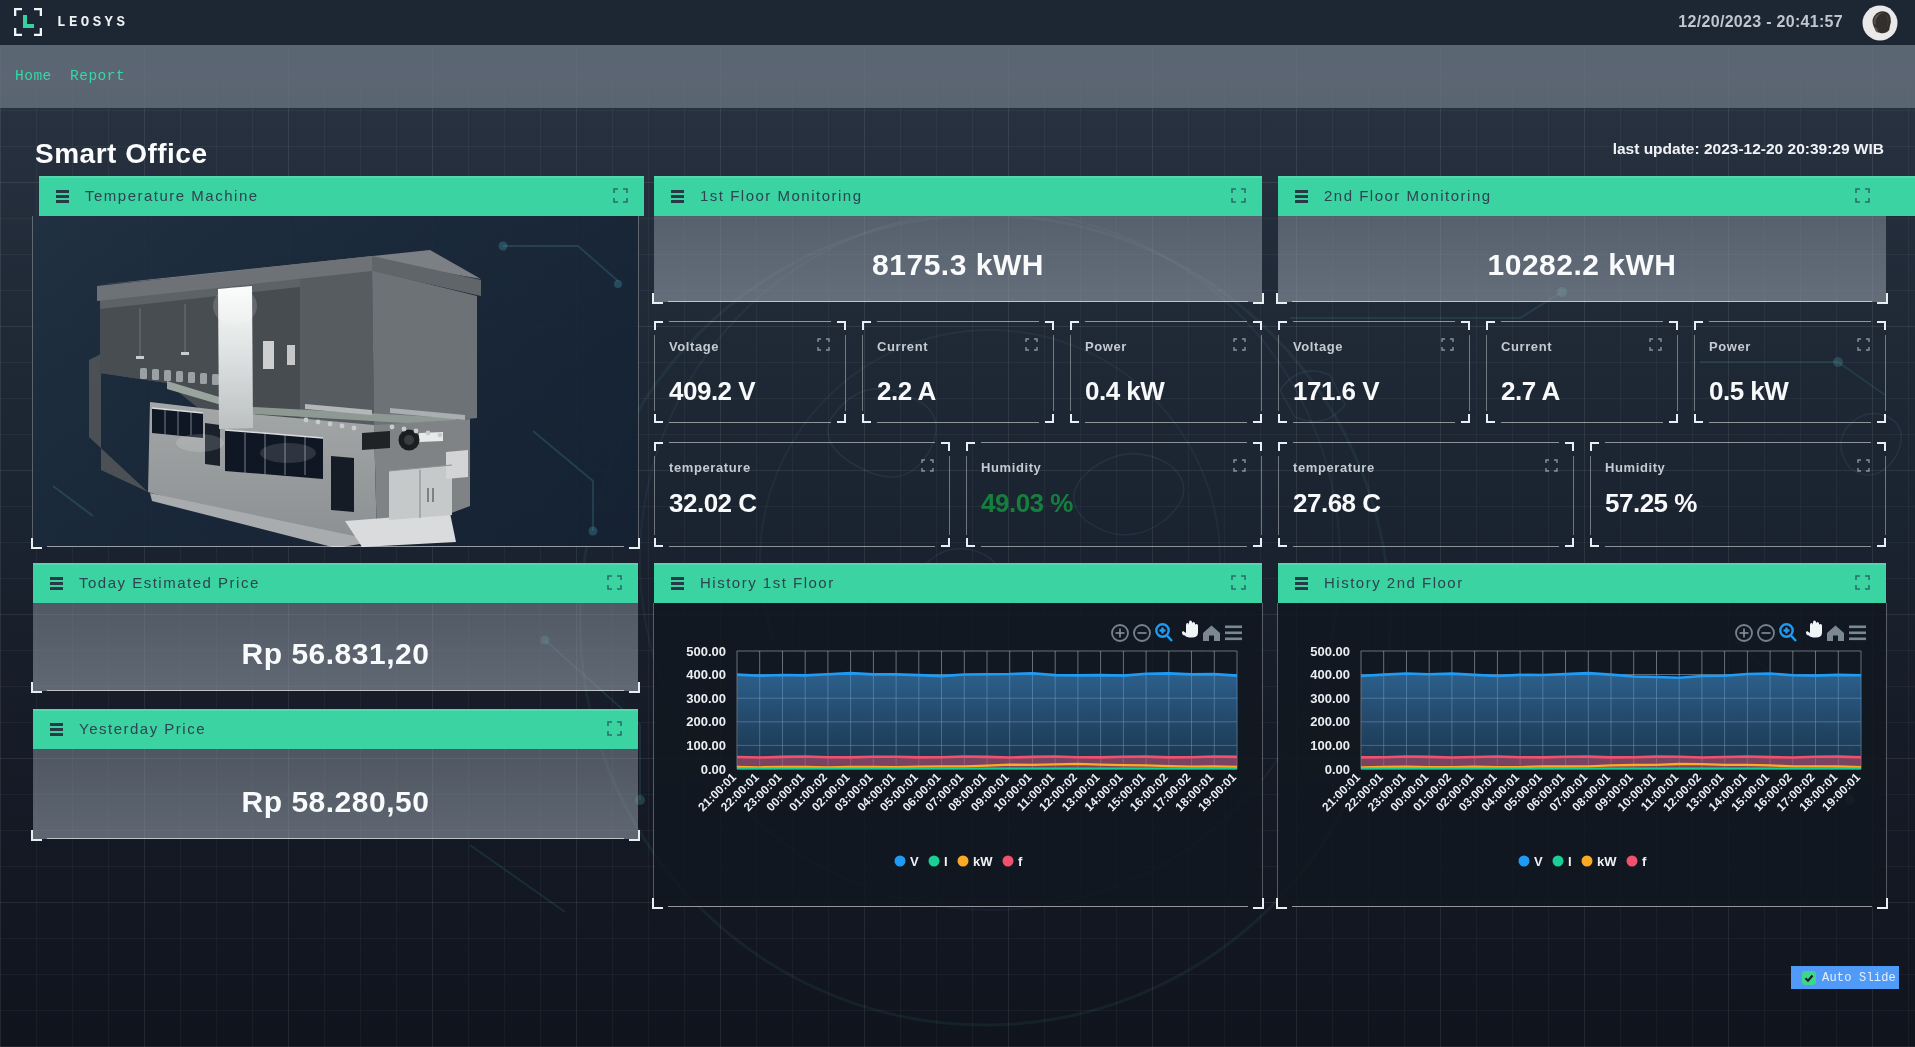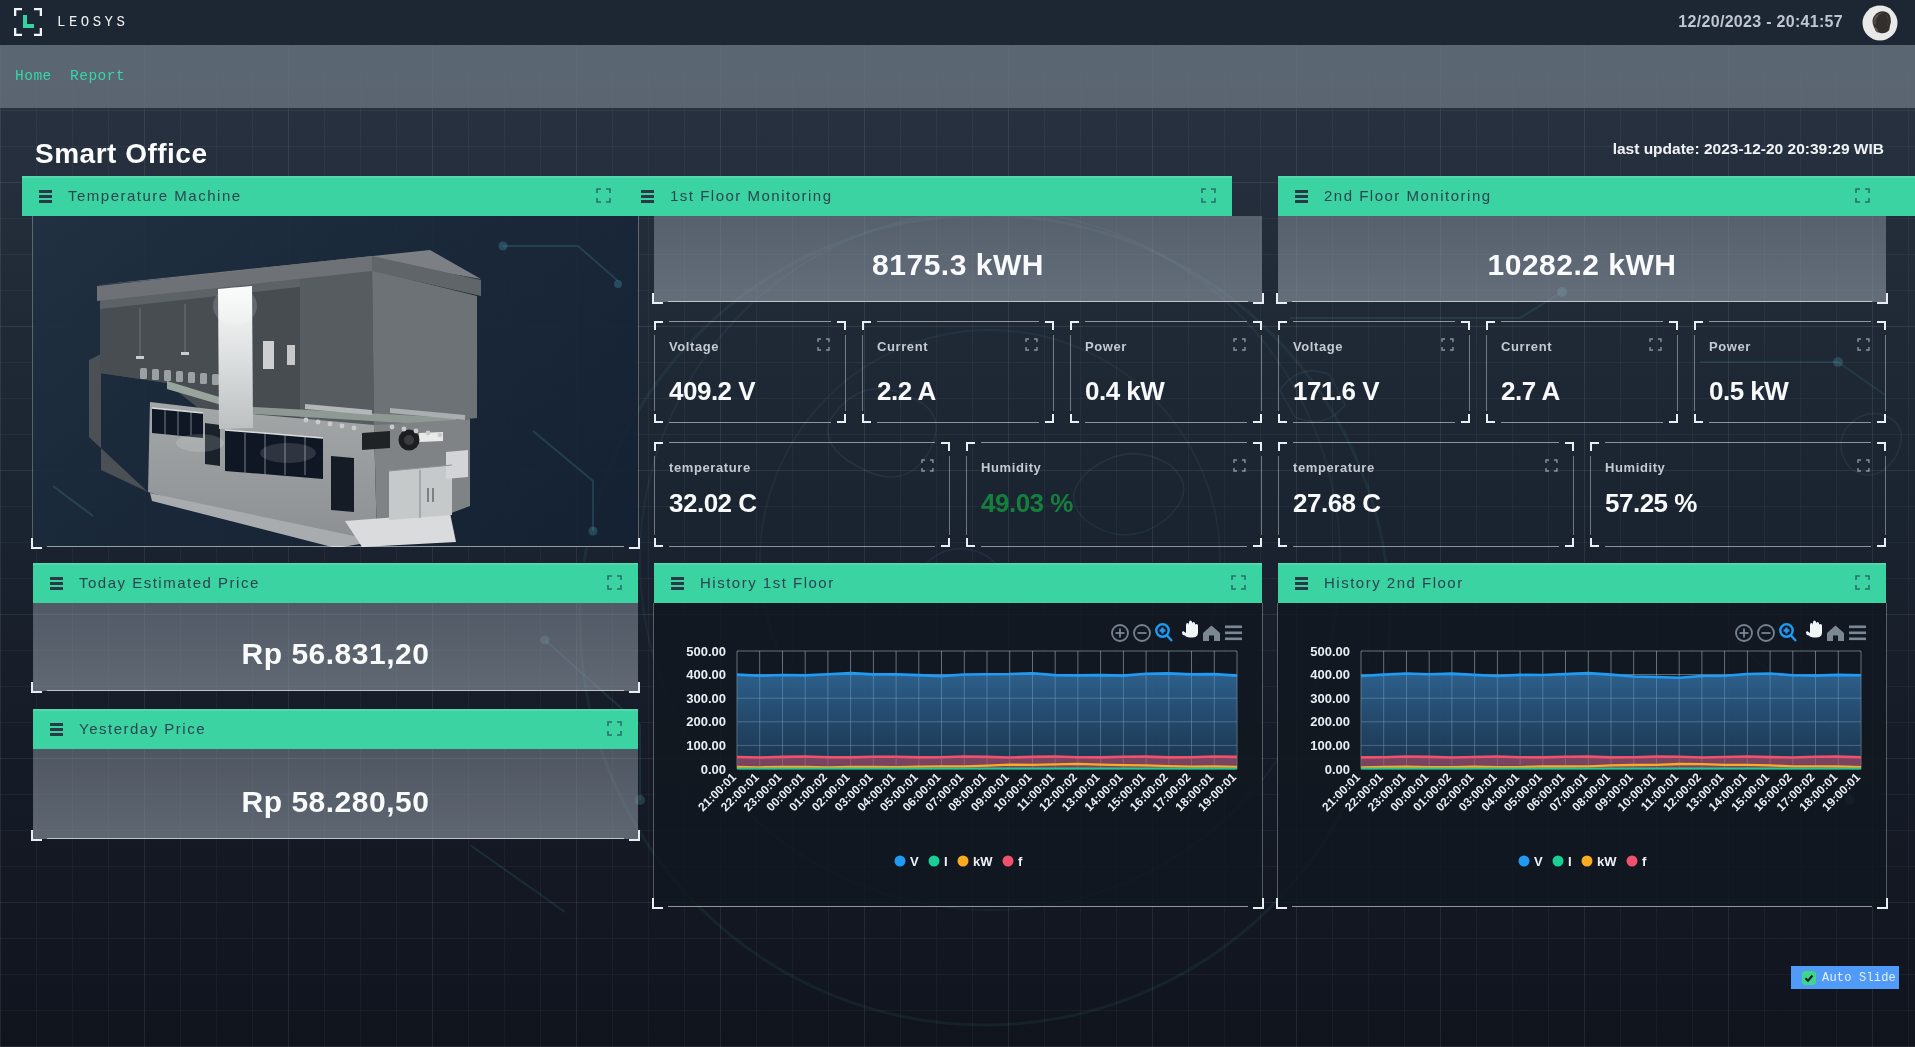--- a/index.html
+++ b/index.html
@@ -27,38 +27,38 @@
       <circle cx="640" cy="800" r="5"></circle>
       <circle cx="545" cy="640" r="4.5"></circle>
     </g>
   </svg>
 <div style="position:absolute;inset:0;pointer-events:none;background-image:repeating-linear-gradient(90deg,rgba(255,255,255,0.038) 0 1px,transparent 1px 36px),repeating-linear-gradient(0deg,rgba(255,255,255,0.038) 0 1px,transparent 1px 36px),repeating-linear-gradient(90deg,rgba(255,255,255,0.045) 0 1px,transparent 1px 144px),repeating-linear-gradient(0deg,rgba(255,255,255,0.045) 0 1px,transparent 1px 144px);"></div>
 <div style="position:absolute;left:0;top:0;width:1915px;height:45px;background:#1d2733;">
     <svg width="28" height="28" viewBox="0 0 28 28" style="position:absolute;left:14px;top:8px">
       <path d="M1 8 V1 H8 M20 1 h7 v7 M27 20 v7 h-7 M8 27 H1 v-7" stroke="#f2f5f7" stroke-width="2.6" fill="none"></path>
       <path d="M11 7 v11 h9" stroke="#35d1a0" stroke-width="4" fill="none"></path>
     </svg>
-    <div class="mono" style="position:absolute;left:57px;top:14px;font-size:14px;font-weight:normal;letter-spacing:3.5px;color:#eef1f4;">LEOSYS</div>
+    <div class="mono" style="position:absolute;left:57px;top:14px;font-size:14px;font-weight:bold;letter-spacing:3.5px;color:#eef1f4;">LEOSYS</div>
     <div style="position:absolute;right:72px;top:13px;font-size:16px;font-weight:bold;letter-spacing:0.3px;color:#bec6cf;">12/20/2023 - 20:41:57</div>
     <svg width="36" height="36" viewBox="0 0 36 36" style="position:absolute;right:17px;top:5px">
       <circle cx="18" cy="18" r="17.5" fill="#e9e9e9"></circle>
       <path d="M11.5 21 q-2.5-7 1.5-11 q4-4.5 9.5-3.5 q5 1 6 6 q1 4.5-0.5 8 l-0.8 4.5 q-3.5 4 -9 3 l-4-1.5 q-1.5-2.5-2.7-5.5 z" fill="#332f2c"></path>
       <path d="M12 19.5 q-1.5-5.5 2-9 q3.5-3.5 8-2.8 q-5.5 1.4-7.3 4.8 q-1.5 2.8-0.7 7 z" fill="#564f49"></path>
       <path d="M20 8.5 q4.5 0.5 5.6 5 q0.9 4-0.6 7.5 l-0.4 2 q2.5-5 1.8-9.5 q-0.8-4.5-6.4-5 z" fill="#4a443e"></path>
       <path d="M12.5 21.5 q2 0.5 3 2.8 l0.8 3.5 q-1.8-0.3-2.6-2 z" fill="#5c564f"></path>
       <path d="M13.2 13 q0.8-2.5 3-3.5 l-0.6 2 q-1.2 0.8-1.6 2.2 z" fill="#6b645c"></path>
     </svg>
   </div>
 <div style="position:absolute;left:0;top:45px;width:1915px;height:63px;background:rgba(104,115,127,0.8);">
     <div class="mono" style="position:absolute;left:15px;top:23px;font-size:14.5px;letter-spacing:0.5px;color:#35d7a7;">Home</div>
     <div class="mono" style="position:absolute;left:70px;top:23px;font-size:14.5px;letter-spacing:0.5px;color:#35d7a7;">Report</div>
   </div>
 <div style="position:absolute;left:35px;top:138px;font-size:28px;font-weight:bold;letter-spacing:0.5px;color:#fbfcfd;">Smart Office</div>
 <div style="position:absolute;right:31px;top:140px;font-size:15.5px;font-weight:bold;color:#f0f3f6;">last update: 2023-12-20 20:39:29 WIB</div>
-<div style="position:absolute;left:22px;top:176px;width:605px;height:40px;background:#3bd3a1;box-shadow:inset 0 2px 0 rgba(255,255,255,0.12);">
+<div style="position:absolute;left:39px;top:176px;width:605px;height:40px;background:#3bd3a1;box-shadow:inset 0 2px 0 rgba(255,255,255,0.12);">
     <div style="position:absolute;left:17px;top:14px;width:13px;height:2.8px;background:#283a46;box-shadow:0 5px 0 #283a46,0 10px 0 #283a46"></div>
     <div style="position:absolute;left:46px;top:0;height:40px;line-height:40px;font-size:15px;font-weight:normal;letter-spacing:1.5px;color:#2e4450;">Temperature Machine</div>
     <svg style="position:absolute;left:574px;top:12px" width="15" height="15" viewBox="0 0 15 15">
       <path d="M1 5 V1 H5 M10 1 H14 V5 M14 10 V14 H10 M5 14 H1 V10" stroke="rgba(30,60,75,0.65)" stroke-width="1.6" fill="none"></path>
     </svg>
   </div>
 <div style="position:absolute;left:33px;top:216px;width:605px;height:331px;background:linear-gradient(135deg,rgba(32,49,66,0.9) 0%,rgba(25,40,57,0.9) 45%,rgba(20,33,50,0.9) 100%);">
     <svg width="605" height="331" viewBox="0 0 605 331" style="position:absolute;left:0;top:0">
       <defs>
         <linearGradient id="colg" x1="0" y1="0" x2="0" y2="1">
@@ -162,21 +162,21 @@
       </g>
     </svg>
   </div>
 <div style="position:absolute;left:33px;top:216px;width:605px;height:331px;pointer-events:none;">
     <div style="position:absolute;left:-1px;top:0;bottom:8px;width:1px;background:rgba(255,255,255,0.28)"></div>
     <div style="position:absolute;right:-1px;top:0;bottom:8px;width:1px;background:rgba(255,255,255,0.28)"></div>
     <div style="position:absolute;left:14px;right:14px;bottom:0;height:1px;background:rgba(255,255,255,0.55)"></div>
     <div style="position:absolute;width:11px;height:11px;left:-2px;top:322px;border-left:2.5px solid #e9eef3;border-bottom:2.5px solid #e9eef3;"></div>
     <div style="position:absolute;width:11px;height:11px;left:596px;top:322px;border-right:2.5px solid #e9eef3;border-bottom:2.5px solid #e9eef3;"></div>
   </div>
-<div style="position:absolute;left:624px;top:176px;width:608px;height:40px;background:#3bd3a1;box-shadow:inset 0 2px 0 rgba(255,255,255,0.12);">
+<div style="position:absolute;left:654px;top:176px;width:608px;height:40px;background:#3bd3a1;box-shadow:inset 0 2px 0 rgba(255,255,255,0.12);">
     <div style="position:absolute;left:17px;top:14px;width:13px;height:2.8px;background:#283a46;box-shadow:0 5px 0 #283a46,0 10px 0 #283a46"></div>
     <div style="position:absolute;left:46px;top:0;height:40px;line-height:40px;font-size:15px;font-weight:normal;letter-spacing:1.5px;color:#2e4450;">1st Floor Monitoring</div>
     <svg style="position:absolute;left:577px;top:12px" width="15" height="15" viewBox="0 0 15 15">
       <path d="M1 5 V1 H5 M10 1 H14 V5 M14 10 V14 H10 M5 14 H1 V10" stroke="rgba(30,60,75,0.65)" stroke-width="1.6" fill="none"></path>
     </svg>
   </div>
 <div style="position:absolute;left:654px;top:216px;width:608px;height:86px;background:linear-gradient(180deg,rgba(146,156,167,0.46),rgba(158,168,179,0.54));">
     <div style="position:absolute;left:0;right:0;top:6px;height:86px;line-height:86px;text-align:center;font-size:30px;font-weight:bold;letter-spacing:0.5px;color:#f8fafb;">8175.3 kWH</div>
     <div style="position:absolute;left:14px;right:14px;bottom:0;height:1px;background:rgba(255,255,255,0.6)"></div>
     <div style="position:absolute;width:11px;height:11px;left:-2px;top:77px;border-left:2.5px solid #e9eef3;border-bottom:2.5px solid #e9eef3;"></div>

